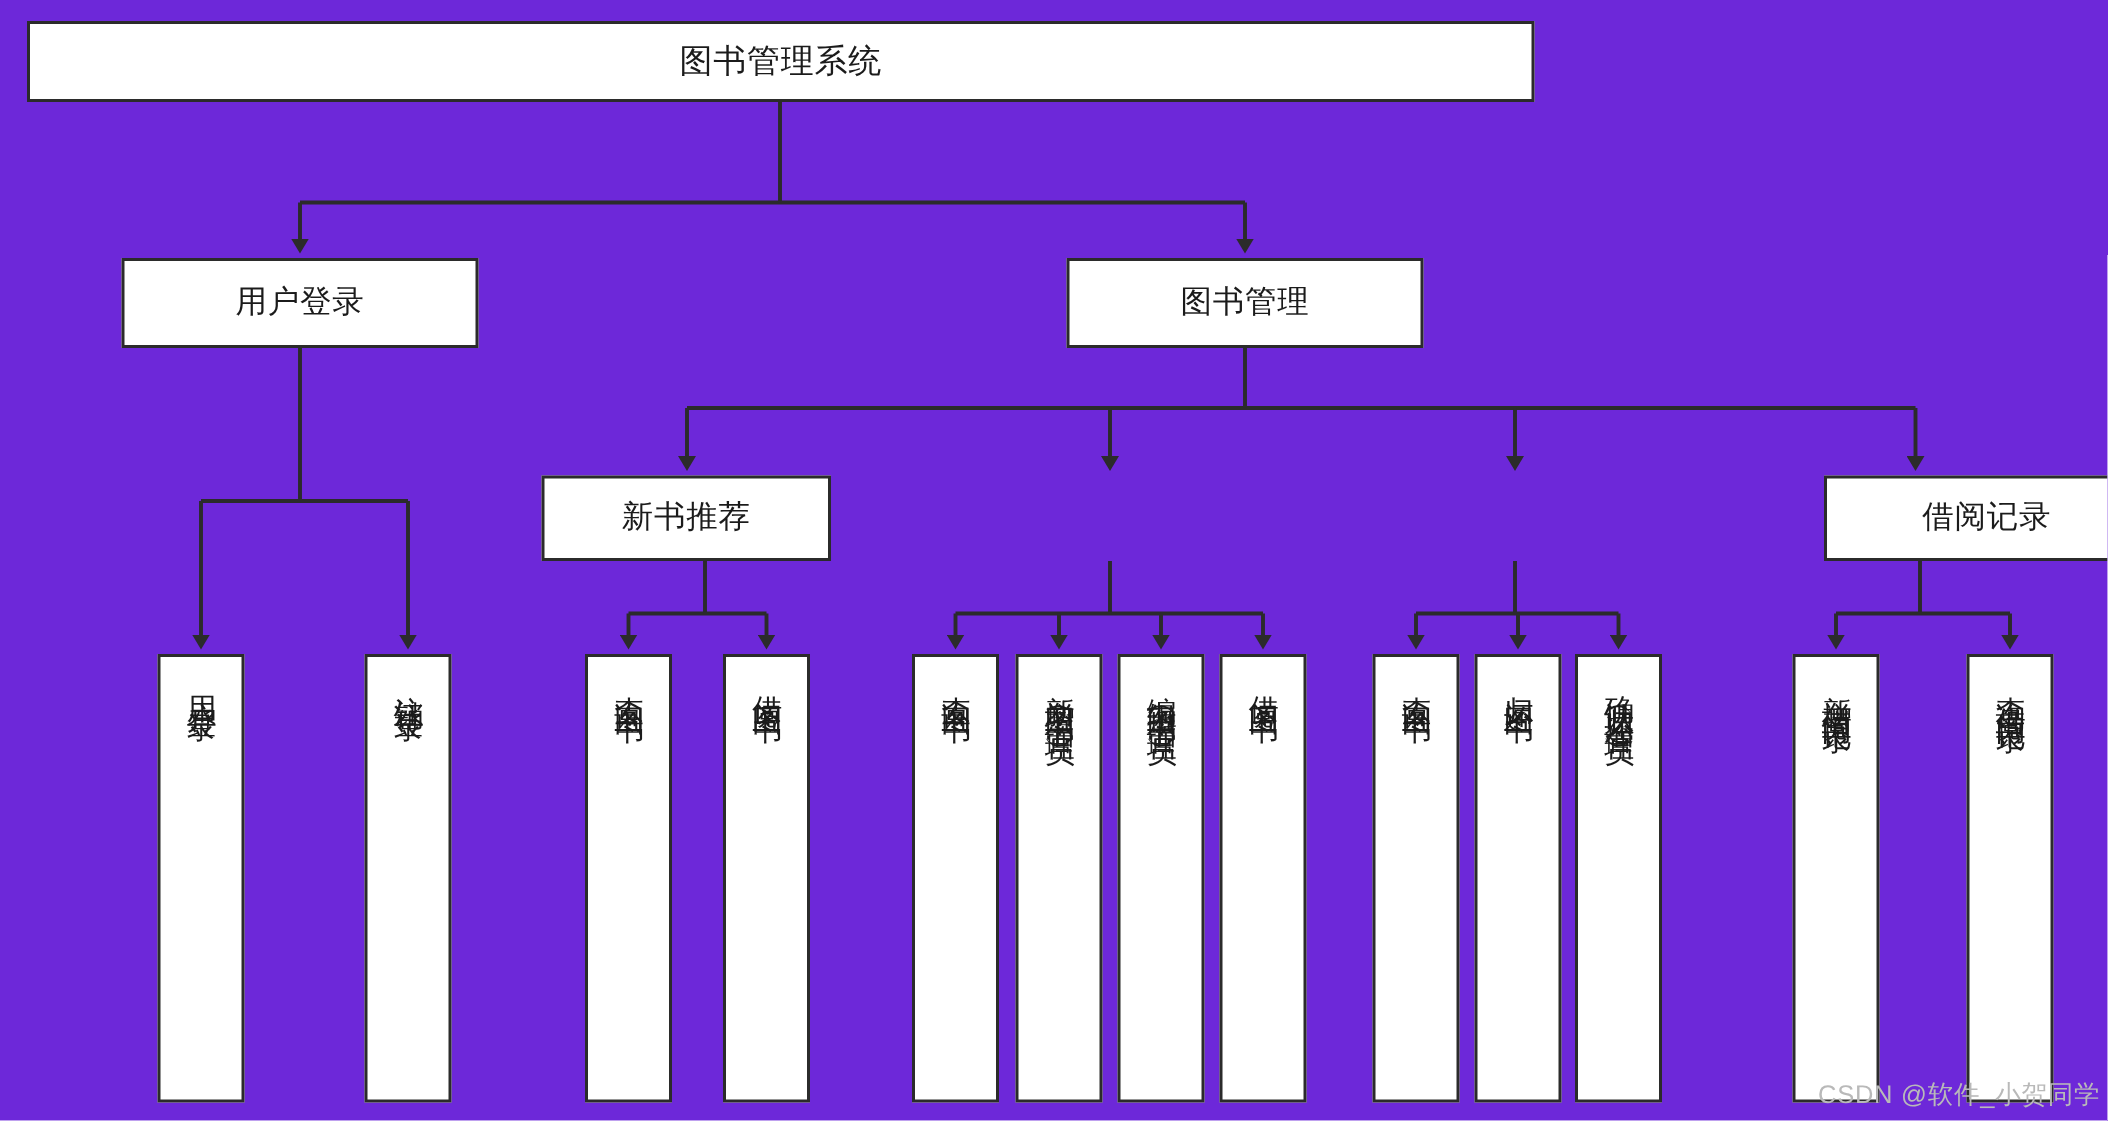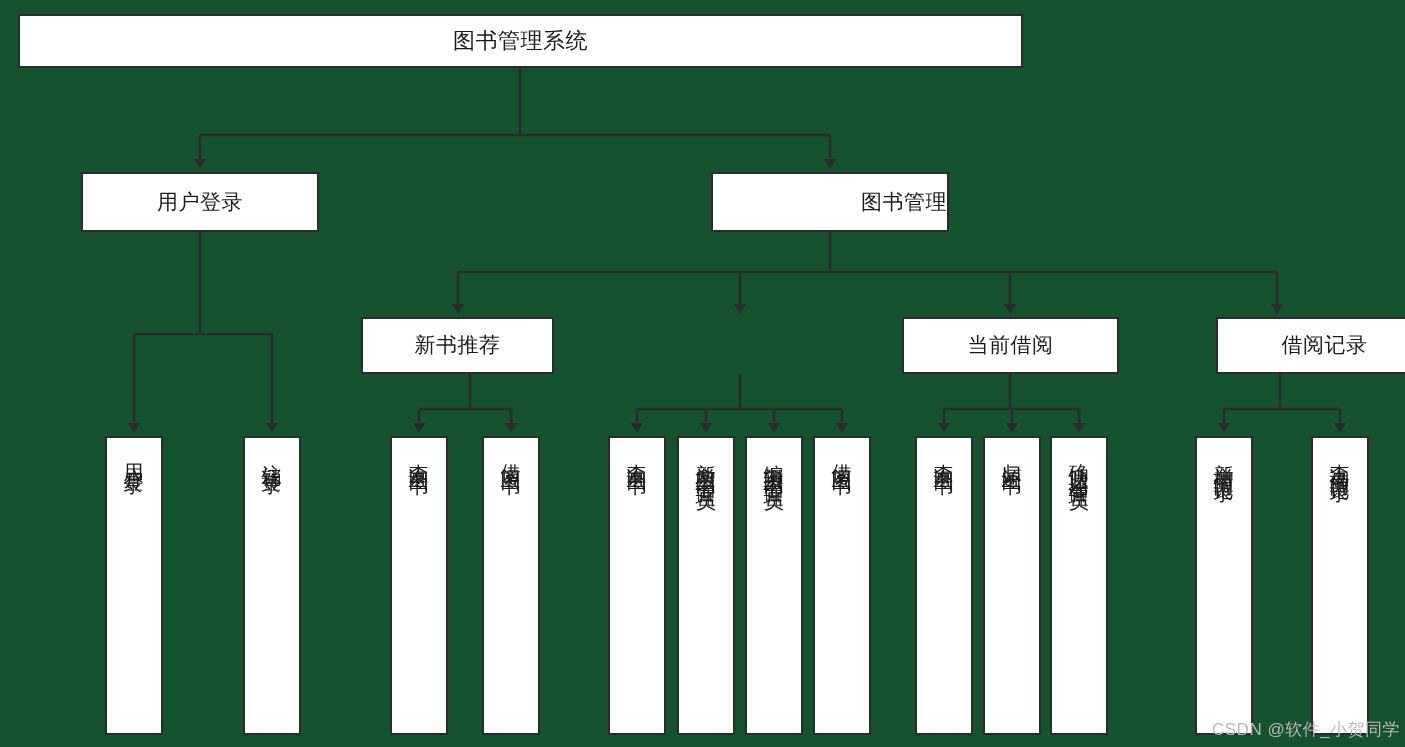--- a/index.html
+++ b/index.html
@@ -7,21 +7,21 @@
     padding: 0;
     background: #ffffff;
   }
   body {
     font-family: "Liberation Sans", "DejaVu Sans", sans-serif;
   }
   #canvas {
     position: relative;
     width: 1405px;
     height: 747px;
-    background: #14532d;
+    background: #6d28d9;
     overflow: hidden;
   }
   svg.edges {
     position: absolute;
     left: 0;
     top: 0;
     width: 1405px;
     height: 747px;
     pointer-events: none;
   }
@@ -121,29 +121,26 @@
     </g>
   </svg>
 
   <div class="node title" style="left:18px; top:14px; width:1005px; height:54px;">
     <span class="label">图书管理系统</span>
   </div>
 
   <div class="node" style="left:81px; top:172px; width:238px; height:60px;">
     <span class="label">用户登录</span>
   </div>
-  <div class="node" style="left:711px; top:172px; width:238px; height:60px;justify-content:flex-end;">
+  <div class="node" style="left:711px; top:172px; width:238px; height:60px;">
     <span class="label">图书管理</span>
   </div>
 
   <div class="node" style="left:361px; top:317px; width:193px; height:57px;">
     <span class="label">新书推荐</span>
-  </div>
-  <div class="node" style="left:902px; top:317px; width:217px; height:57px;">
-    <span class="label">当前借阅</span>
   </div>
   <div class="node" style="left:1172px; top:317px; width:217px; height:57px;margin-left:44px;">
     <span class="label">借阅记录</span>
   </div>
 
   <div class="node vert" style="left:105px; top:436px; width:58px; height:299px;">
     <span class="label">用户登录</span>
   </div>
   <div class="node vert" style="left:243px; top:436px; width:58px; height:299px;">
     <span class="label">注销登录</span>

